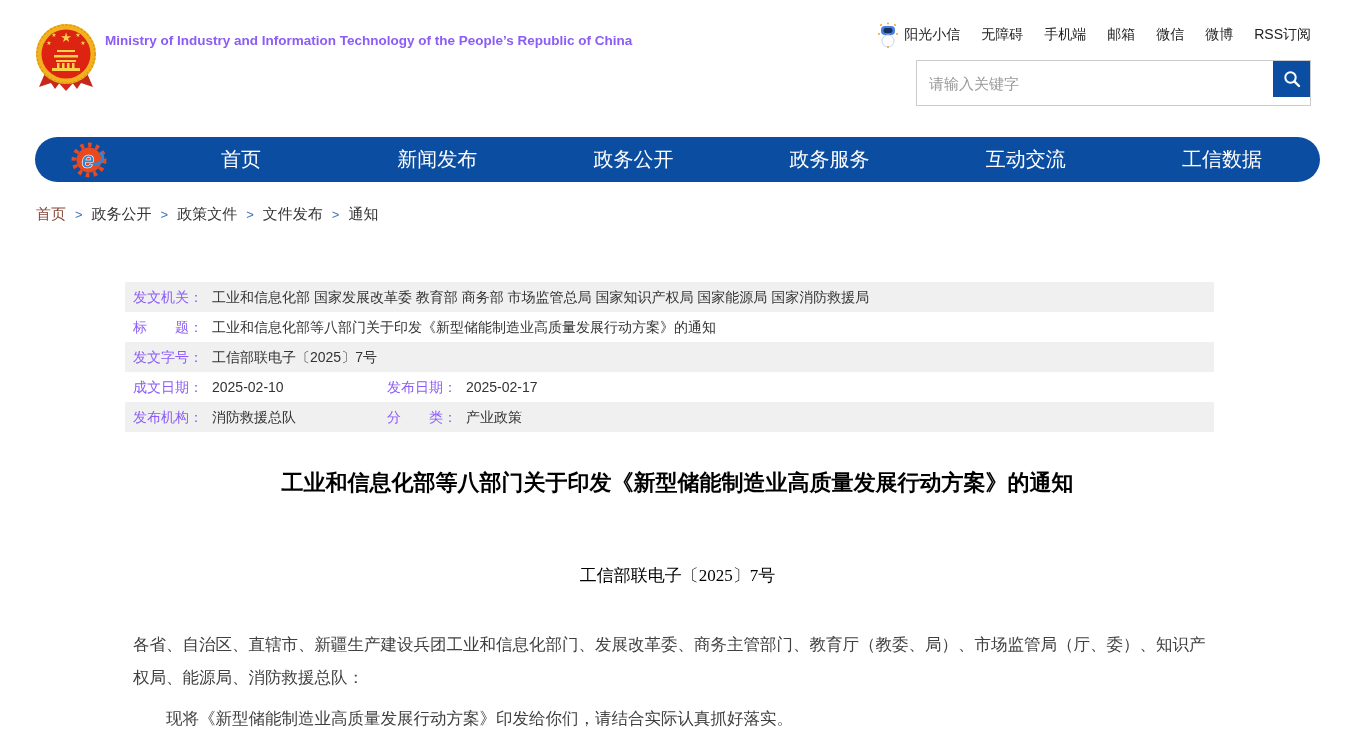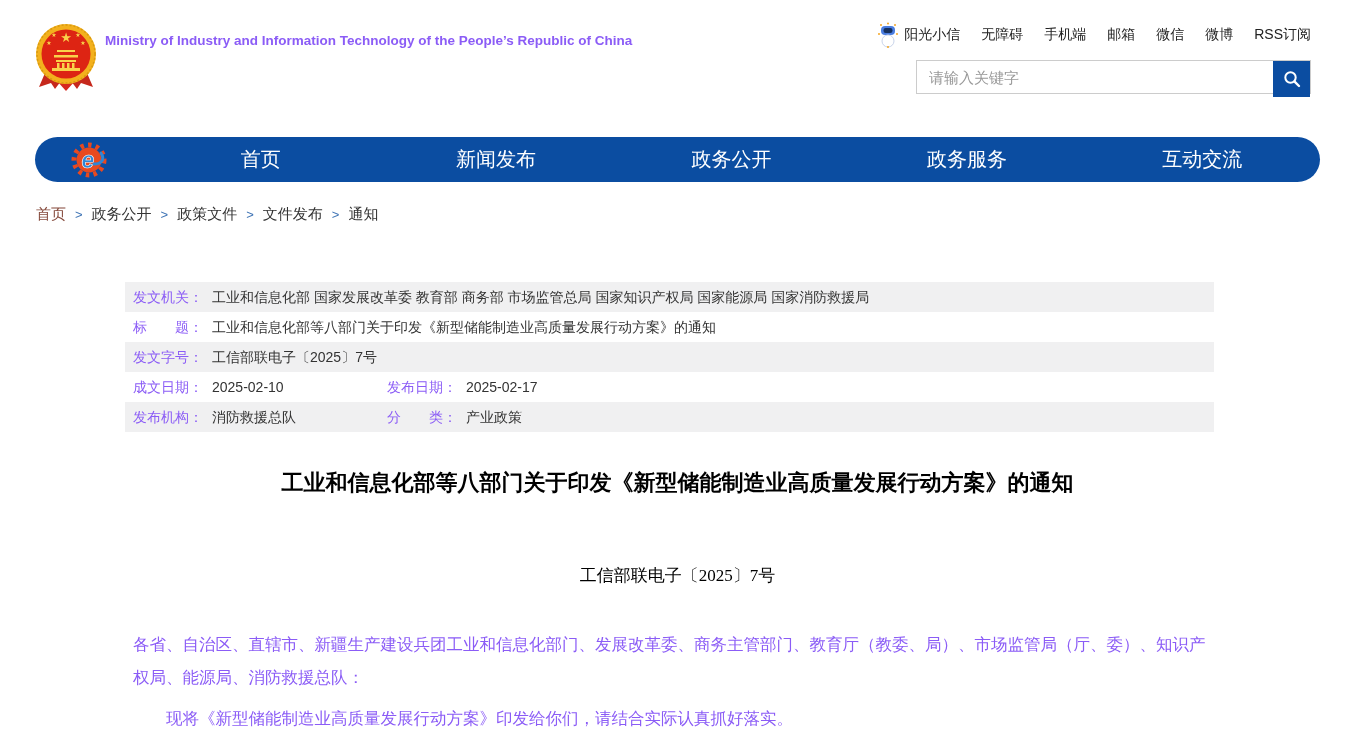--- a/index.html
+++ b/index.html
@@ -11,21 +11,21 @@
   
   .header{position:relative;height:137px;background:#fff;}
   .emblem{position:absolute;left:35px;top:23px;width:62px;height:69px;}
   .site-titles{position:absolute;left:105px;top:29px;}
   .site-title{font-size:35px;font-weight:bold;color:#1c5bb7;letter-spacing:1px;line-height:40px;}
   .site-subtitle{font-size:13.5px;font-weight:bold;color:#8b5cf6;margin-top:4px;}
   .quick-links{position:absolute;top:22px;right:44px;display:flex;align-items:center;font-size:14px;color:#222;}
   .quick-link{margin-left:21px;cursor:pointer;white-space:nowrap;display:flex;align-items:center;}
   .quick-link:first-child{margin-left:0;}
   .mascot{width:22px;height:26px;margin-right:5px;}
-  .search-bar{position:absolute;top:60px;right:44px;width:395px;height:34px;border:1px solid #ccc;background:#fff;display:flex;box-sizing:border-box;}
+  .search-bar{position:absolute;top:60px;right:44px;width:395px;height:46px;border:1px solid #ccc;background:#fff;display:flex;box-sizing:border-box;}
   .search-input{flex:1;border:none;outline:none;padding:0 12px;font-size:15px;color:#333;font-family:inherit;}
   .search-input::placeholder{color:#999;}
   .search-btn{width:37px;height:36px;border:none;background:#0b4da1;cursor:pointer;display:flex;align-items:center;justify-content:center;padding:0;}
   
   .nav{margin:0 35px;height:45px;background:#0b4da1;border-radius:23px;display:flex;align-items:center;}
   .nav-logo{width:108px;display:flex;justify-content:center;align-items:center;}
   .nav-item{flex:1;text-align:center;color:#fff;font-size:20px;cursor:pointer;white-space:nowrap;}
   
   .breadcrumb{margin:23px 0 0 36px;font-size:15px;height:19px;display:flex;align-items:center;}
   .crumb{color:#333;cursor:pointer;}
@@ -35,21 +35,21 @@
   .meta-table{margin:58px 0 0 125px;width:1089px;font-size:14px;}
   .meta-row{height:30px;line-height:30px;padding-left:8px;box-sizing:border-box;}
   .meta-row.gray{background:#f0f0f1;}
   .meta-label{color:#8b5cf6;}
   .meta-value{margin-left:9px;color:#333;}
   .meta-cell-1{display:inline-block;width:250px;}
   
   .article-title{margin-top:36px;text-align:center;font-size:22px;font-weight:bold;color:#000;}
   .doc-number{margin-top:66px;text-align:center;font-size:17px;color:#000;
     font-family:"Liberation Serif","DejaVu Serif",serif;}
-  .article-body{margin:41px 140px 0 133px;font-size:16.5px;line-height:33px;color:#8b5cf6;
+  .article-body{margin:41px 140px 0 133px;font-size:16.5px;line-height:33px;color:#404040;
     font-family:"Liberation Serif","DejaVu Serif",serif;}
   .para-indent{text-indent:2em;margin-top:8px;}
 </style>
 </head>
 <body>
 
 <div class="header">
 
   <svg class="emblem" viewBox="0 0 62 69">
 
@@ -123,20 +123,21 @@
       <circle cx="20" cy="20" r="12.5" fill="#e8491f"></circle>
       <text x="19" y="28" font-size="23" font-weight="bold" font-style="italic" fill="#2f86d6" stroke="#fff" stroke-width="0.6" text-anchor="middle">e</text>
       <path d="M25 24 C 33 24 36 19 32 13" fill="none" stroke="#2f86d6" stroke-width="3" stroke-linecap="round"></path>
     </svg>
   </div>
   <div class="nav-item">首页</div>
   <div class="nav-item">新闻发布</div>
   <div class="nav-item">政务公开</div>
   <div class="nav-item">政务服务</div>
   <div class="nav-item">互动交流</div>
+  <div class="nav-item">工信数据</div>
 </div>
 
 <div class="breadcrumb">
   <span class="crumb crumb-home">首页</span>
   <span class="crumb-sep">&gt;</span>
   <span class="crumb">政务公开</span>
   <span class="crumb-sep">&gt;</span>
   <span class="crumb">政策文件</span>
   <span class="crumb-sep">&gt;</span>
   <span class="crumb">文件发布</span>

